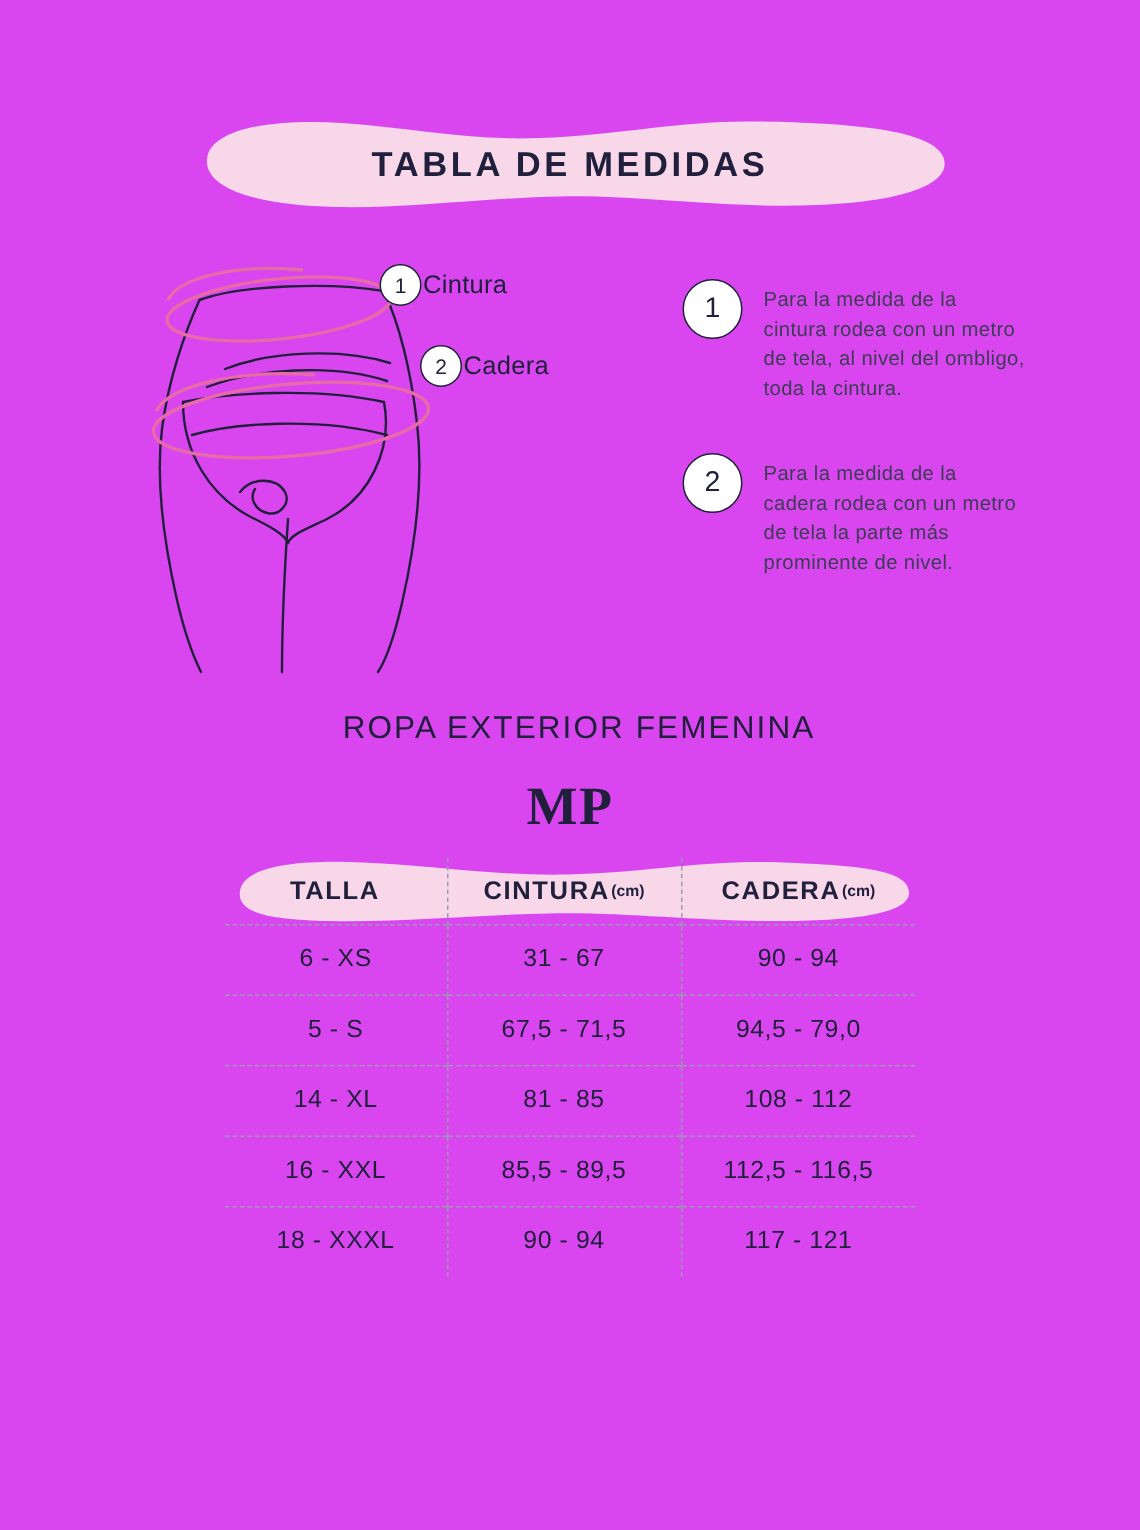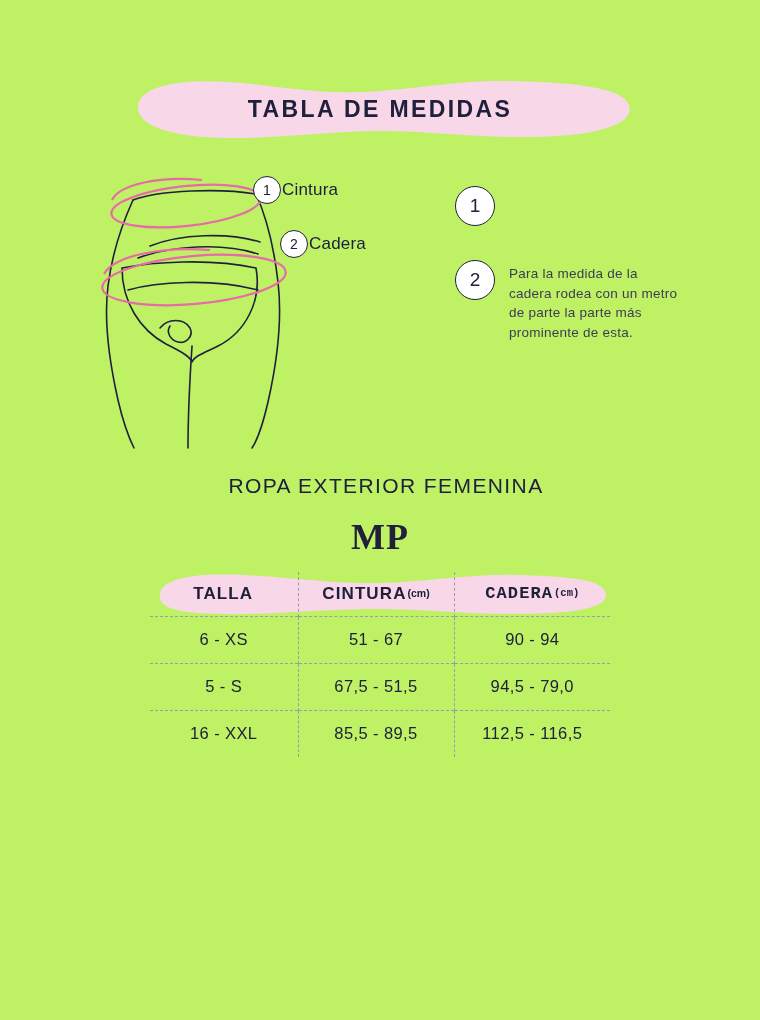--- a/index.html
+++ b/index.html
@@ -8,21 +8,21 @@
     width: 760px; height: 1020px;
     background: #ffffff;
     font-family: "Liberation Sans", sans-serif;
     color: #2b2b45;
     overflow: hidden;
   }
   .page {
     position: relative;
     width: 760px;
     height: 1020px;
-    background: #bef264;
+    background: #d946ef;
   }
 
   
   .title-wrap {
     position: absolute;
     left: 124px;
     top: 78px;
     width: 512px;
     height: 62px;
   }
@@ -152,21 +152,21 @@
   }
   table.size-table th {
     height: 44px;
     font-size: 17px;
     font-weight: bold;
     letter-spacing: 1.1px;
     color: #20203c;
     border-right: 1.3px dashed #9a9ab0;
     vertical-align: middle;
   }
-  table.size-table th:last-child { border-right: none; font-family: Liberation Mono, monospace; }
+  table.size-table th:last-child { border-right: none; }
   table.size-table th .unit {
     font-size: 10.5px;
     font-weight: bold;
     letter-spacing: 0;
     vertical-align: 2px;
     margin-left: 1px;
   }
   table.size-table td {
     height: 47px;
     font-size: 16.5px;
@@ -223,24 +223,25 @@
 
   <div class="badge badge-sm b1">1</div>
   <div class="callout-label label-cintura">Cintura</div>
 
   <div class="badge badge-sm b2">2</div>
   <div class="callout-label label-cadera">Cadera</div>
 
   <div class="instructions">
     <div class="inst-row">
       <div class="inst-badge">1</div>
+      <div class="inst-text">Para la medida de la cintura rodea con un metro de tela, al nivel del ombligo, toda la cintura.</div>
     </div>
     <div class="inst-row">
       <div class="inst-badge">2</div>
-      <div class="inst-text">Para la medida de la cadera rodea con un metro de parte la parte más prominente de esta.</div>
+      <div class="inst-text">Para la medida de la cadera rodea con un metro de tela la parte más prominente de nivel.</div>
     </div>
   </div>
 
   <div class="section-title">ROPA EXTERIOR FEMENINA</div>
   <div class="brand">MP</div>
 
   <div class="table-area">
     <svg class="head-blob" viewBox="0 0 460 44" preserveAspectRatio="none">
       <path d="M10,22 C12,6 46,1 92,3 C140,5 180,12 228,11 C280,10 320,1 372,3 C424,5 454,8 456,22 C458,37 420,42 366,42 C310,42 268,36 216,37 C164,38 120,43 70,42 C26,41 8,36 10,22 Z" fill="#f7d7e8"></path>
     </svg>
@@ -259,30 +260,40 @@
             <span>CINTURA</span><span class="unit">(cm)</span>
           </th>
           <th>
             <span>CADERA</span><span class="unit">(cm)</span>
           </th>
         </tr>
       </thead>
       <tbody>
         <tr>
           <td>6  -  XS</td>
-          <td>51 - 67</td>
+          <td>31 - 67</td>
           <td>90 - 94</td>
         </tr>
         <tr>
           <td>5  -   S</td>
-          <td>67,5 - 51,5</td>
+          <td>67,5 - 71,5</td>
           <td>94,5 - 79,0</td>
+        </tr>
+        <tr>
+          <td>14 -  XL</td>
+          <td>81 - 85</td>
+          <td>108 - 112</td>
         </tr>
         <tr>
           <td>16 -  XXL</td>
           <td>85,5 - 89,5</td>
           <td>112,5 - 116,5</td>
         </tr>
+        <tr>
+          <td>18 -  XXXL</td>
+          <td>90 - 94</td>
+          <td>117 - 121</td>
+        </tr>
       </tbody>
     </table>
   </div>
 
 </div>
 
 </body></html>

